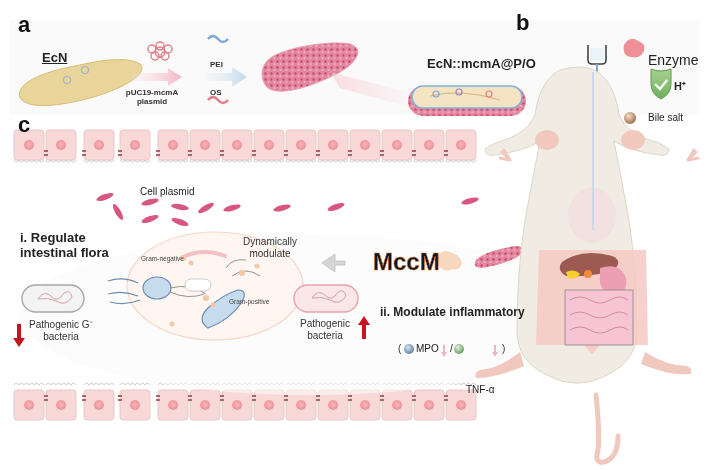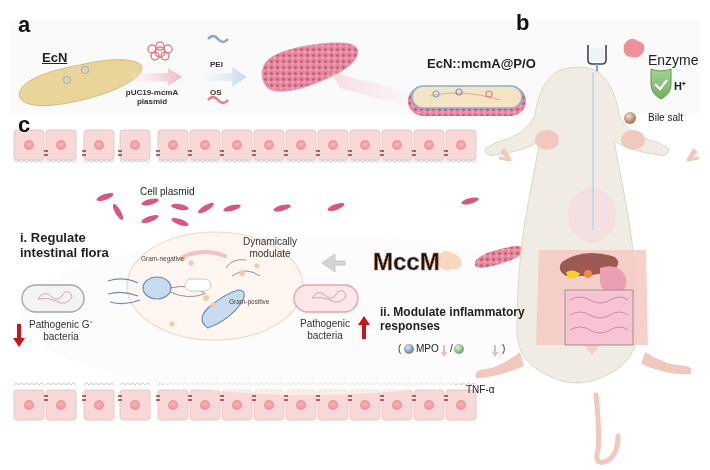--- a/index.html
+++ b/index.html
@@ -439,19 +439,18 @@
 <div class="abs lbl" style="left:18px;top:319px;width:86px;font-size:10px;">
   <div>Pathogenic G⁻</div>
   <div>bacteria</div>
 </div>
 <div class="abs lbl" style="left:290px;top:318px;width:70px;font-size:10px;">
   <div>Pathogenic</div>
   <div>bacteria</div>
 </div>
 <div class="abs bold" style="left:380px;top:305px;width:160px;text-align:left;font-size:12px;line-height:1.2;">
   <div>ii. Modulate inflammatory</div>
-  <div>responses</div>
 </div>
 <div class="abs" style="left:398px;top:343px;font-size:10px;color:#333;">(</div>
 <div class="abs" style="left:416px;top:343px;font-size:10px;">MPO</div>
 <div class="abs" style="left:450px;top:343px;font-size:10px;">/</div>
 <div class="abs" style="left:466px;top:343px;font-size:10px;margin-top:41px;">TNF-α</div>
 <div class="abs" style="left:502px;top:343px;font-size:10px;color:#333;">)</div>
 
 </body></html>

